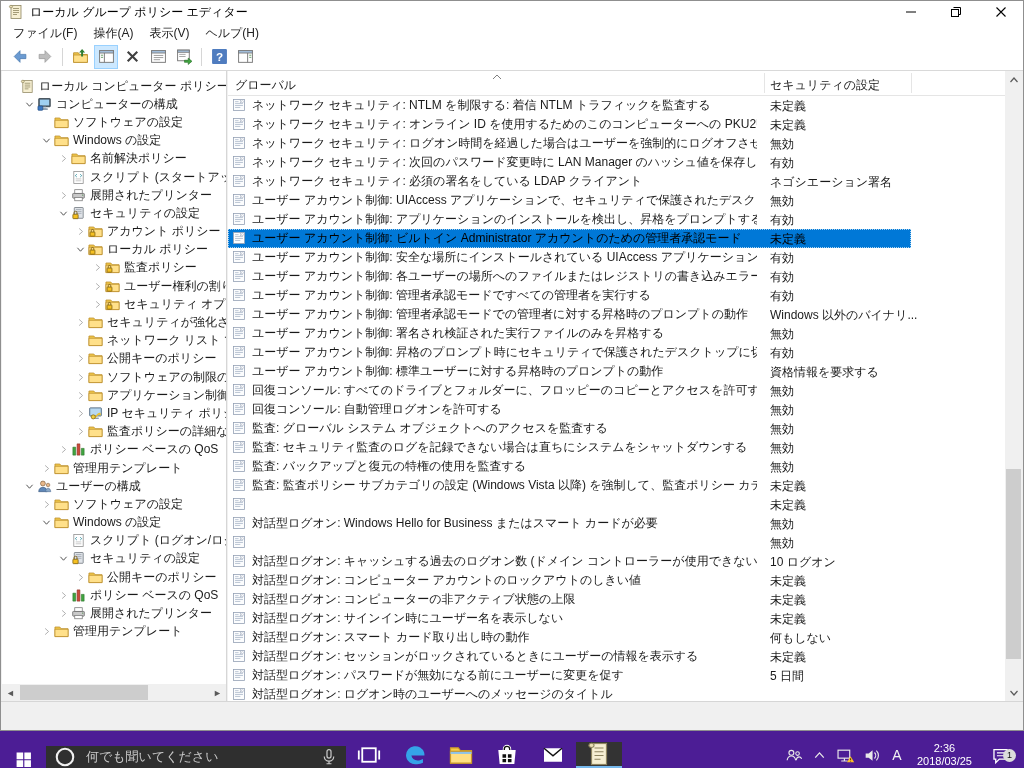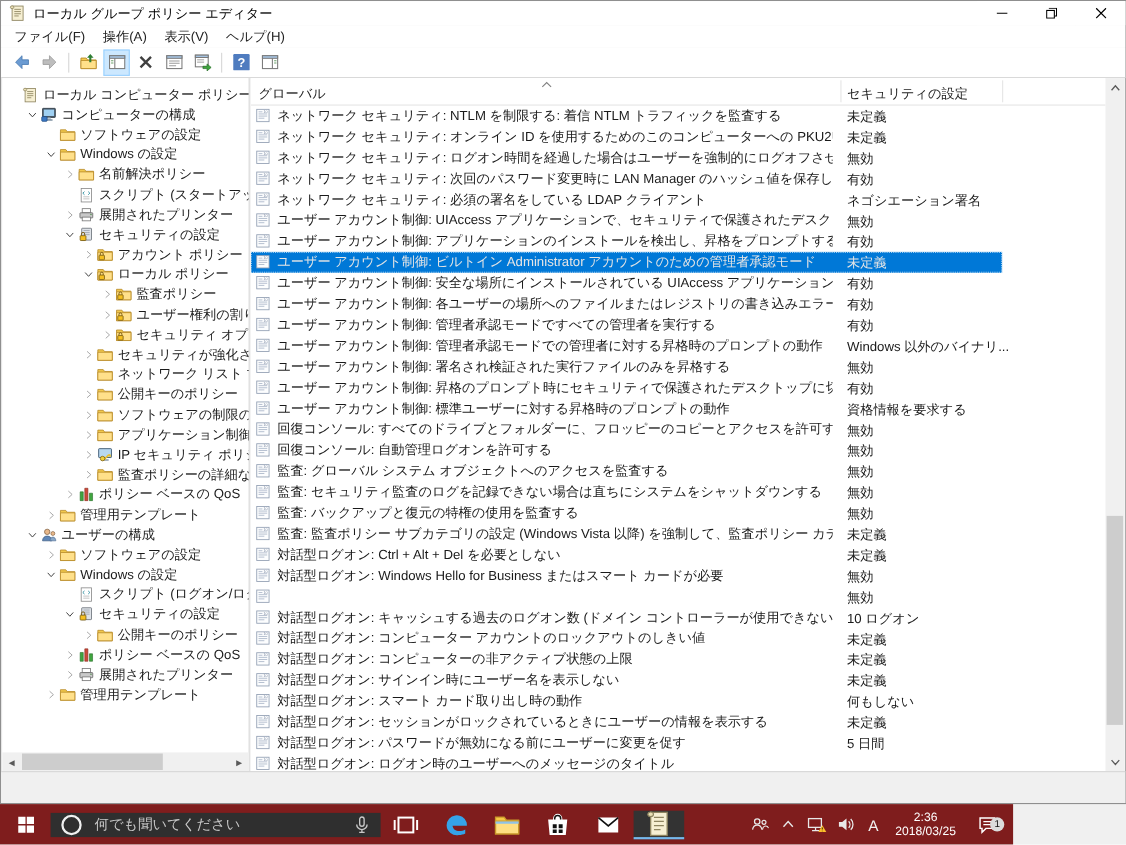--- a/index.html
+++ b/index.html
@@ -43,31 +43,31 @@
   .col-label.c0 { left:7px; }
   .col-label.c1 { left:542px; }
   .col-div { position:absolute; top:2px; bottom:2px; width:1px; background:#e5e5e5; }
   .sort-caret { position:absolute; left:263px; top:-1px; width:12px; height:8px; }
   .list-rows { position:absolute; left:0; top:25px; right:17px; bottom:0; overflow:hidden; }
   .lrow { position:relative; height:19px; display:flex; align-items:center; white-space:nowrap; }
   .lrow .licon { width:15px; height:15px; flex:0 0 15px; margin:0 5px 0 4px; }
   .lrow .licon svg { width:14px; height:14px; }
   .lrow .ptext { white-space:nowrap; overflow:hidden; max-width:505px; }
   .lrow .vtext { position:absolute; left:542px; top:2px; white-space:nowrap; }
-  .lrow.selected { background:#0078d7; color:#e5e5e5; width:683px; outline:1px dotted #a8d2f0; outline-offset:-1px; }
+  .lrow.selected { background:#0078d7; color:#000000; width:683px; outline:1px dotted #a8d2f0; outline-offset:-1px; }
   
   .vscroll { position:absolute; right:0; top:0; width:17px; bottom:0; background:#f0f0f0; }
   .vs-arrow { position:absolute; left:0; width:17px; height:17px; display:flex; align-items:center; justify-content:center; }
   .vs-arrow svg { width:10px; height:10px; }
   .vs-thumb { position:absolute; left:1px; width:15px; background:#cdcdcd; }
 
   .bottom-strip { position:absolute; left:0; right:0; bottom:0; height:29px; background:#f0f0f0; border-top:1px solid #d6d6d6; }
 
   
-  .taskbar { position:absolute; left:0; bottom:0; width:921px; height:37px; background:#7f1d1d; display:flex; align-items:center; }
+  .taskbar { position:absolute; left:0; bottom:0; width:1024px; height:37px; background:#4c1d95; display:flex; align-items:flex-end; }
   .tb-start { width:46px; display:flex; align-items:center; justify-content:center; }
   .tb-start svg { width:17px; height:17px; }
   .tb-search { width:300px; background:#2f2f2f; display:flex; align-items:center; padding:0 8px; }
   .tb-search .circle { width:22px; height:22px; margin-right:10px; }
   .tb-search .ph { color:#c9c9c9; font-size:13px; flex:1; white-space:nowrap; overflow:hidden; }
   .tb-search .mic { width:18px; height:18px; }
   .task-btn { width:46px; display:flex; align-items:center; justify-content:center; position:relative; }
   .task-btn svg { width:24px; height:24px; }
   .task-btn.active { background:#333333; border-bottom:2px solid #76b9ed; }
   .tray { margin-left:auto; display:flex; align-items:center; padding-right:4px; }
@@ -839,21 +839,20 @@
               </svg></span>
             <span class="ptext">監査: 監査ポリシー サブカテゴリの設定 (Windows Vista 以降) を強制して、監査ポリシー カテゴリの設定を...</span>
             <span class="vtext">未定義</span>
           </div>
           <div class="lrow">
             <span class="licon"><svg viewBox="0 0 16 16">
                 <rect x="1.6" y="1.6" width="12.8" height="12.8" fill="#fcfdfe" stroke="#93a0b4" stroke-width="0.9"></rect>
                 <path d="M3.5 4.2h4M3.5 6.4h9M3.5 8.6h9M3.5 10.8h6" stroke="#aab6c8" stroke-width="0.9"></path>
                 <text x="8.6" y="5.4" font-size="4" fill="#7a88a0">10</text>
               </svg></span>
-            <span class="ptext">対話型ログオン: Ctrl + Alt + Del を必要としない</span>
             <span class="vtext">未定義</span>
           </div>
           <div class="lrow">
             <span class="licon"><svg viewBox="0 0 16 16">
                 <rect x="1.6" y="1.6" width="12.8" height="12.8" fill="#fcfdfe" stroke="#93a0b4" stroke-width="0.9"></rect>
                 <path d="M3.5 4.2h4M3.5 6.4h9M3.5 8.6h9M3.5 10.8h6" stroke="#aab6c8" stroke-width="0.9"></path>
                 <text x="8.6" y="5.4" font-size="4" fill="#7a88a0">10</text>
               </svg></span>
             <span class="ptext">対話型ログオン: Windows Hello for Business またはスマート カードが必要</span>
             <span class="vtext">無効</span>

